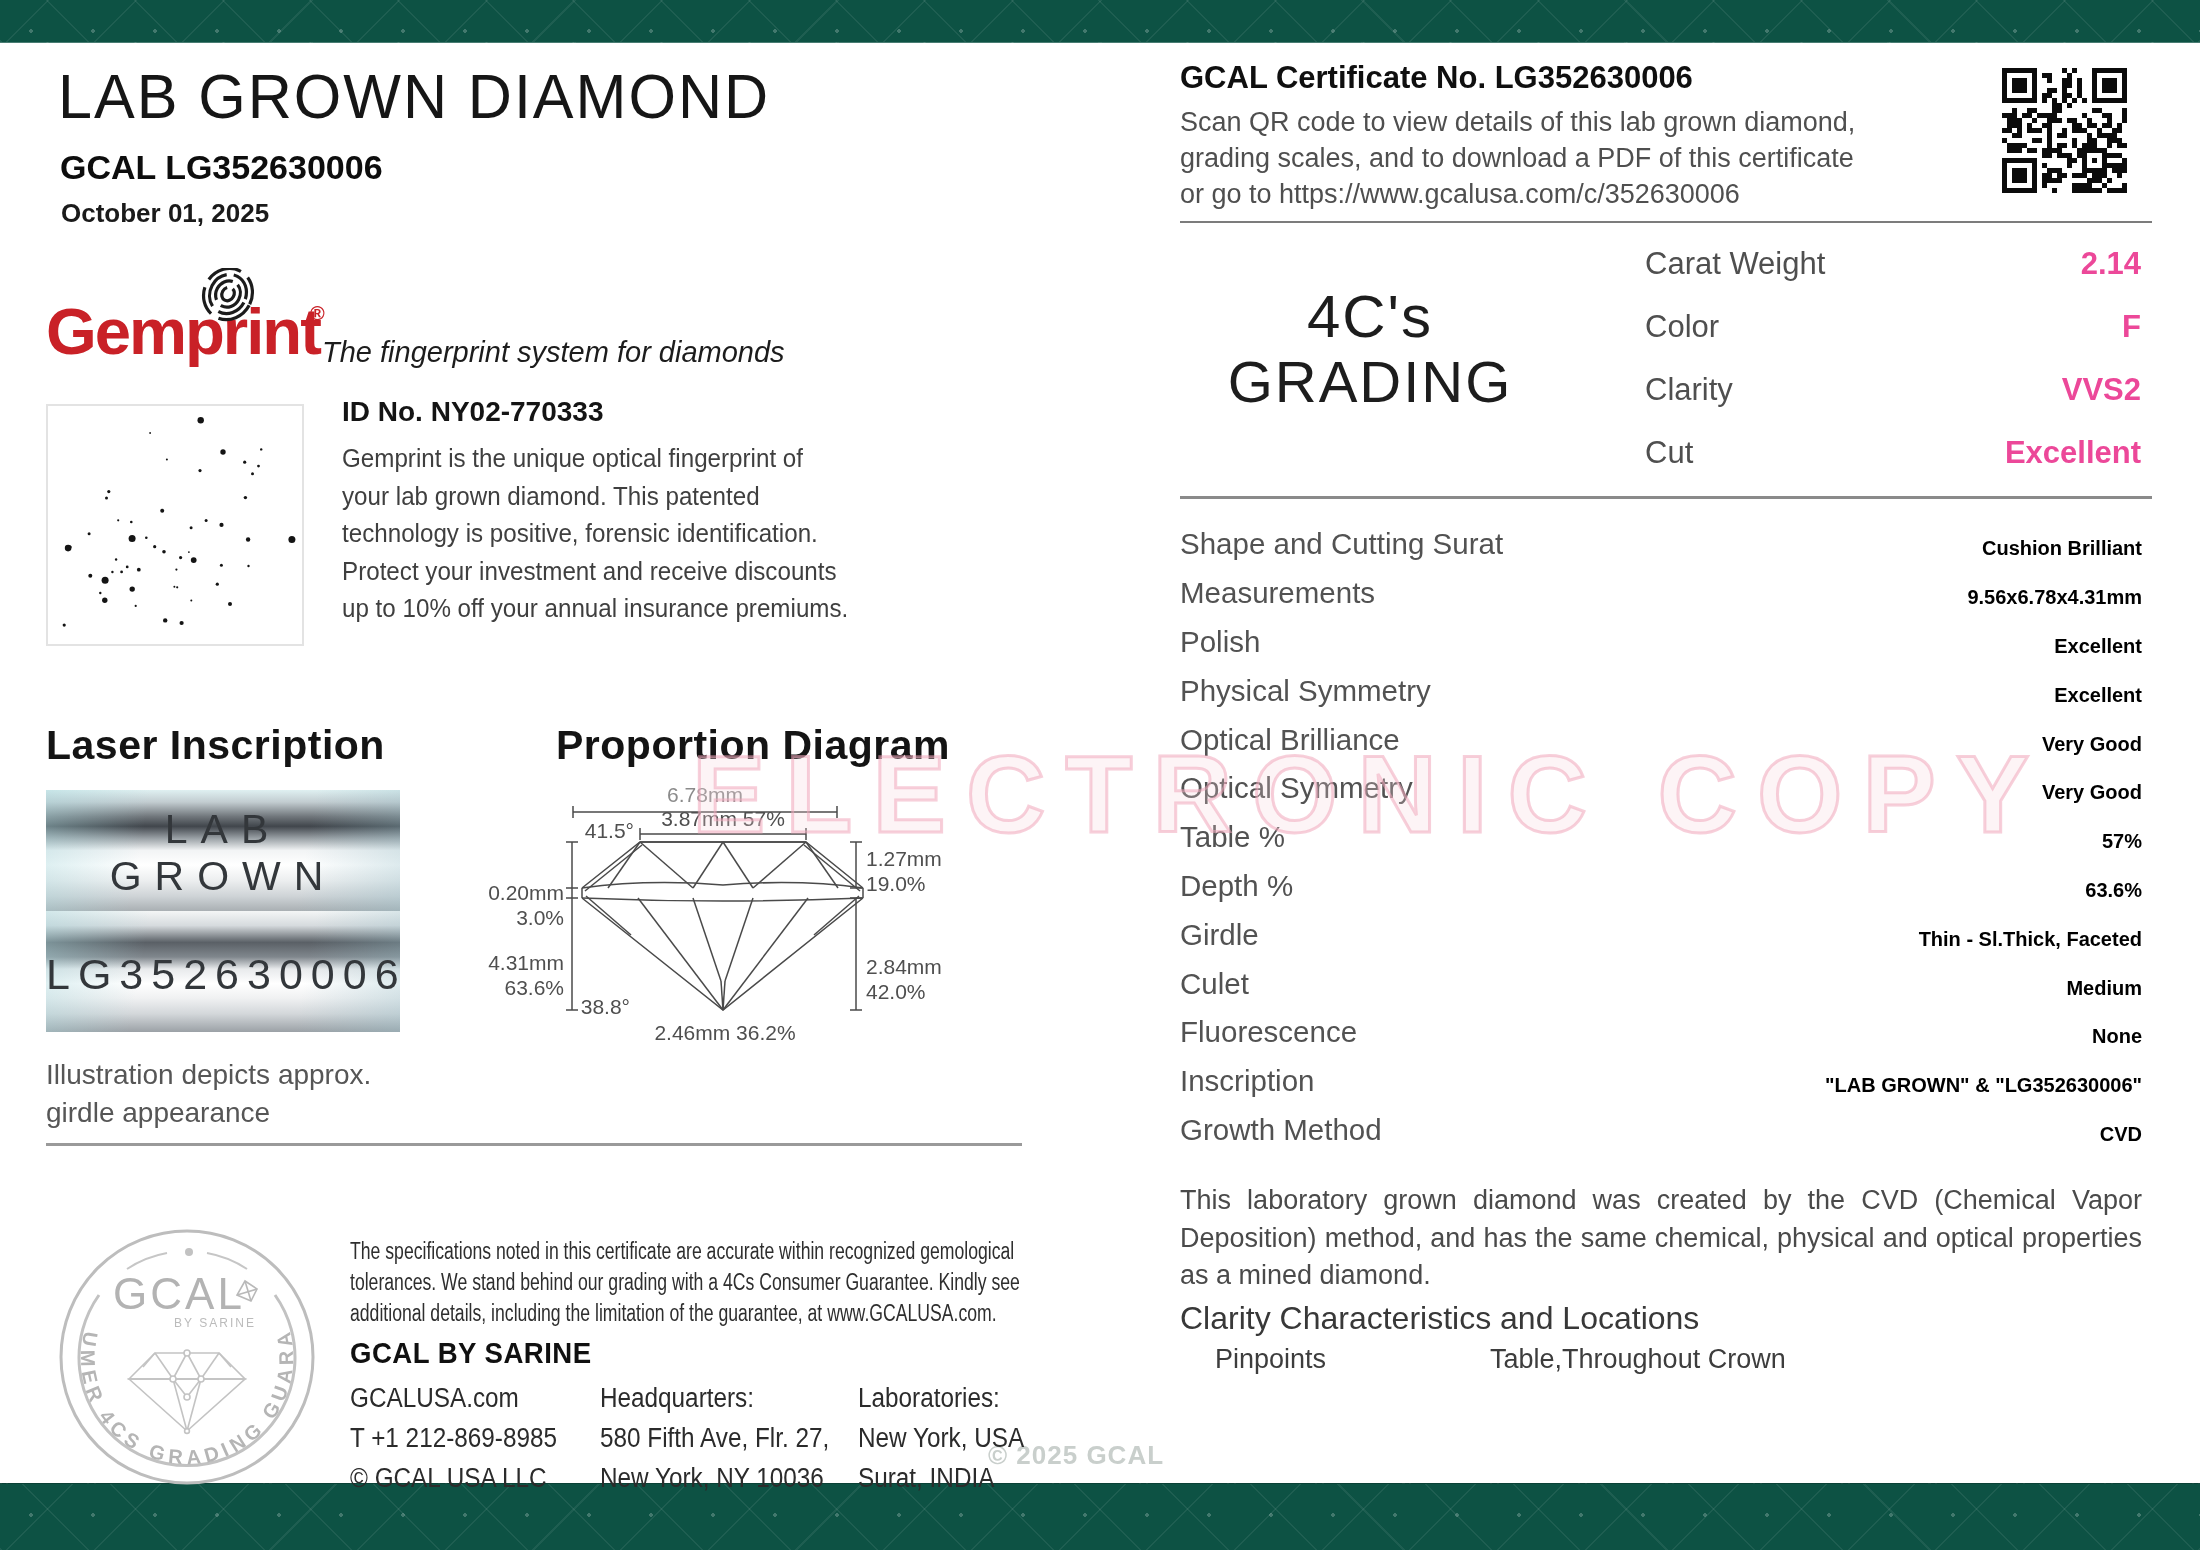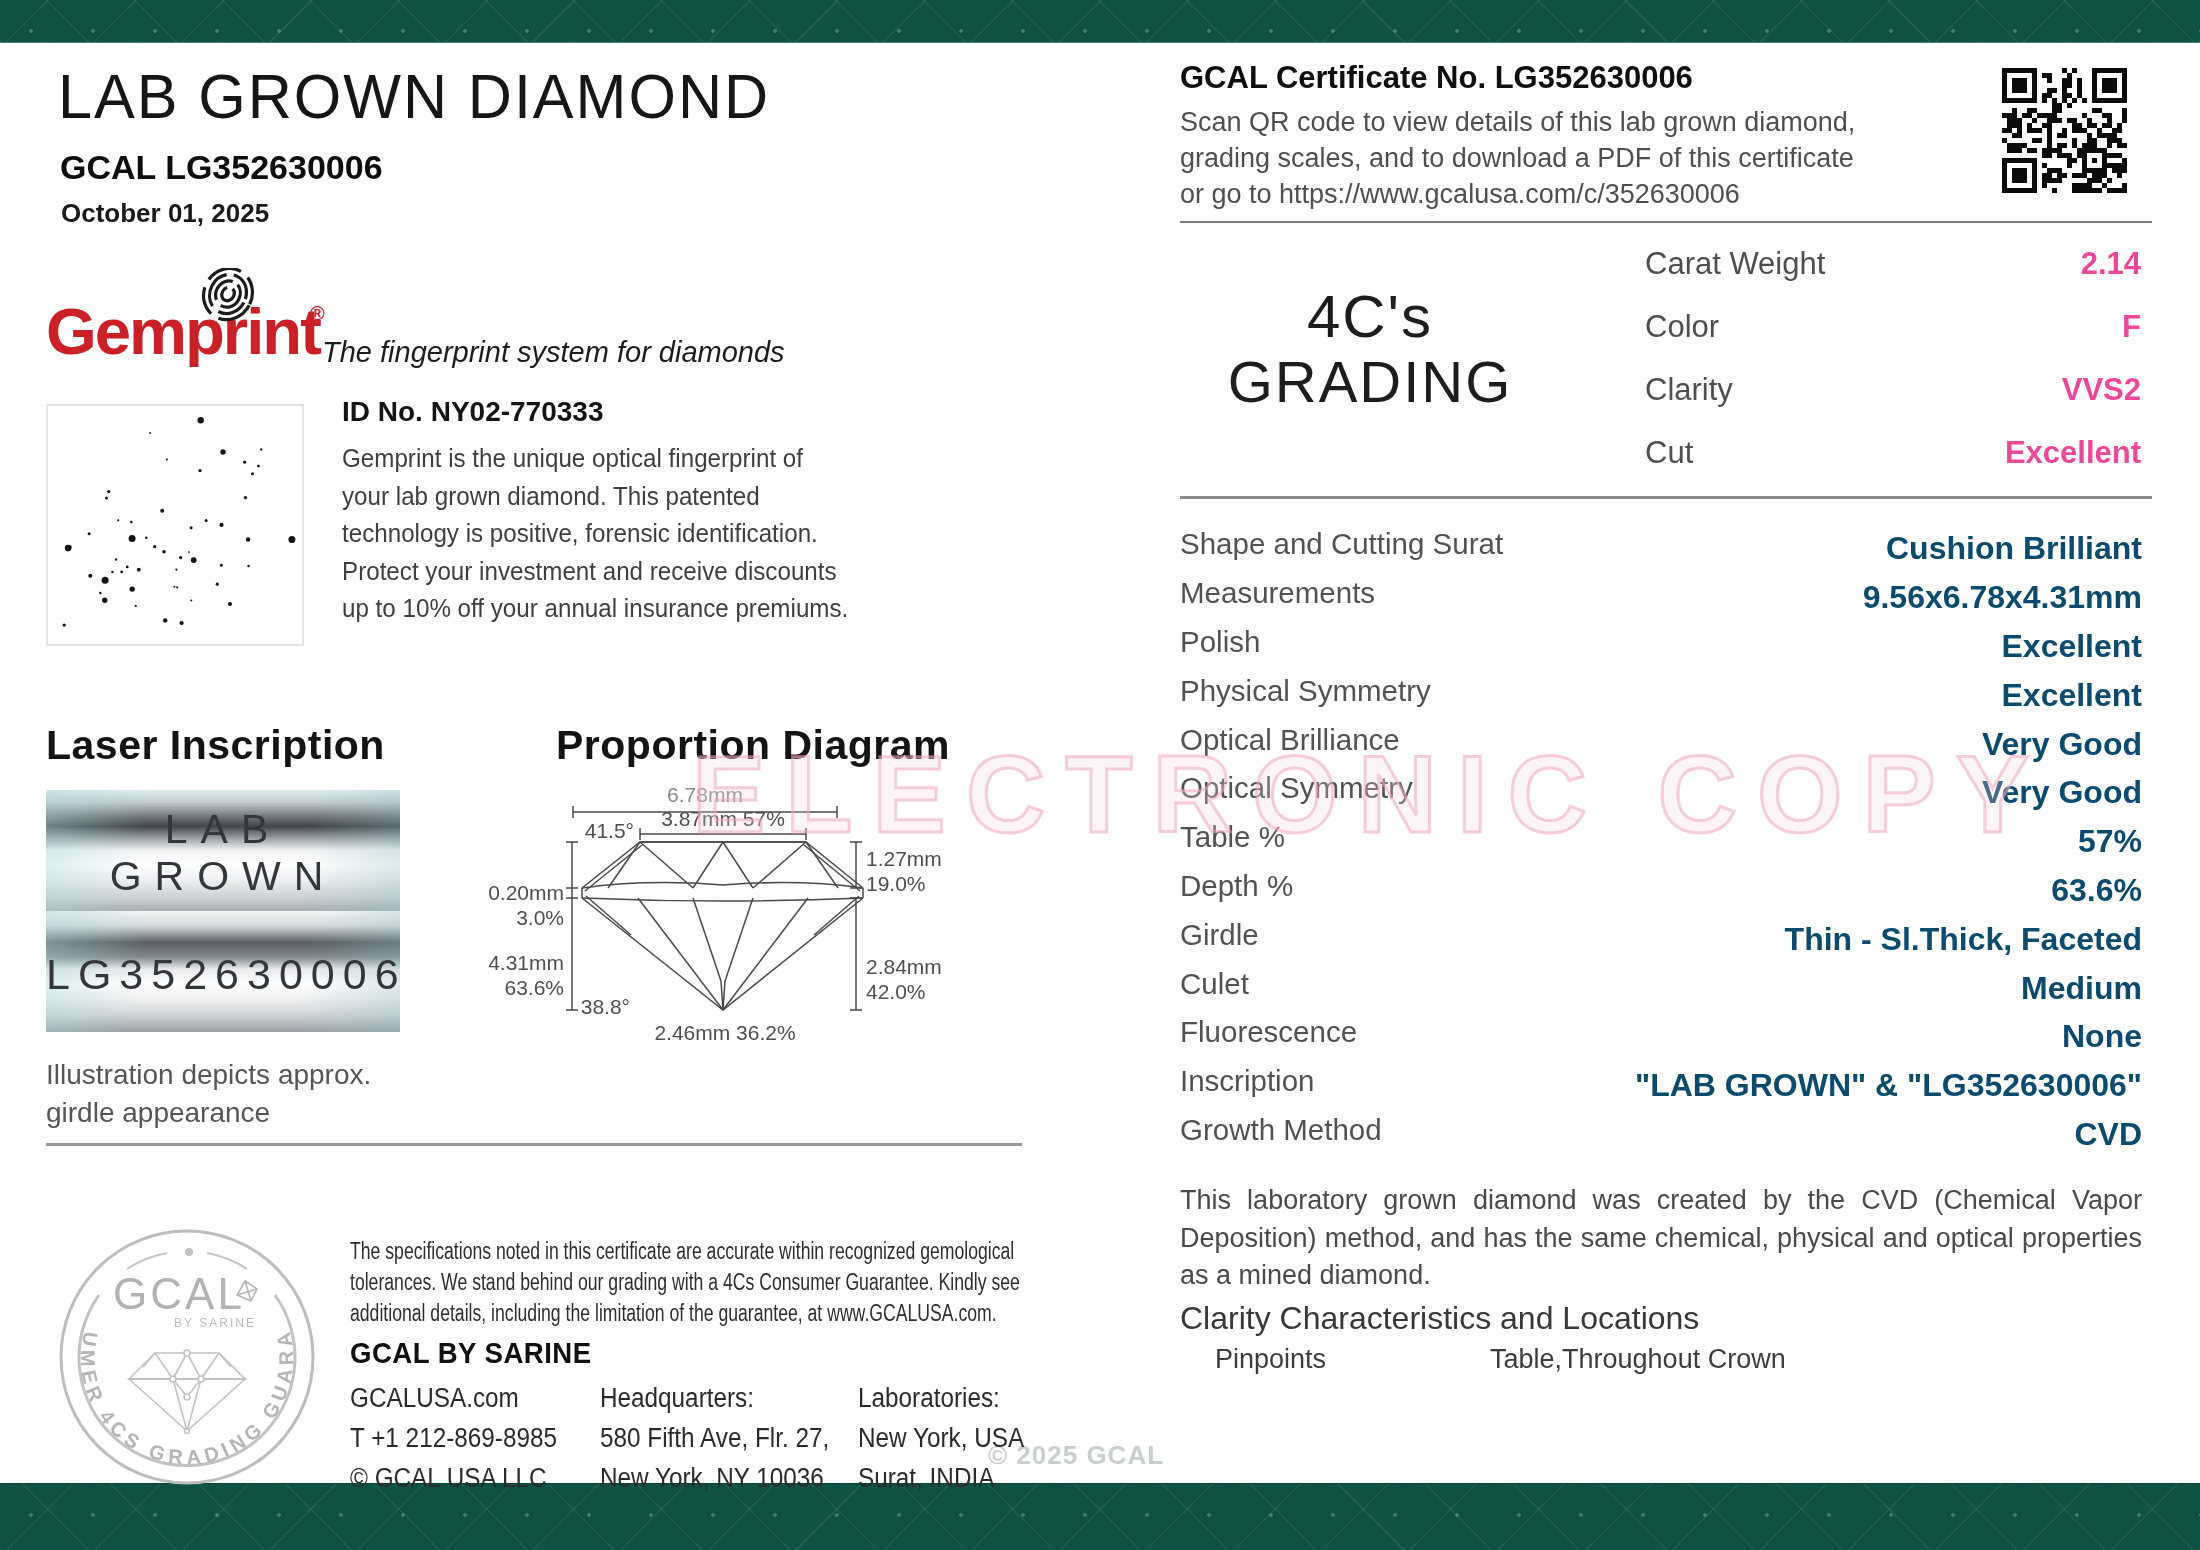--- a/index.html
+++ b/index.html
@@ -75,21 +75,21 @@
   .fourcs-title .l2{font-size:58px;line-height:64px;letter-spacing:2px;}
 
   .fourcs-rows{left:1645px;top:232px;width:496px;}
   .frow{display:flex;justify-content:space-between;align-items:center;height:63px;}
   .frow .lab{font-size:31px;color:#4f4f4f;font-weight:400;}
   .frow .val{font-size:31px;color:#ec4899;font-weight:600;}
 
   .details{left:1180px;top:520px;width:962px;}
   .drow{display:flex;justify-content:space-between;align-items:center;height:48.8px;}
   .drow .lab{font-size:29.5px;color:#525252;font-weight:400;}
-  .drow .val{font-size:32px;color:#0c4a6e;font-weight:700;margin-top:9px;}
+  .drow .val{font-size:20px;color:#000000;font-weight:700;margin-top:9px;}
 
   .growth-note{left:1180px;top:1182px;width:962px;font-size:27px;line-height:37.5px;color:#4a4a4a;text-align:justify;}
   .clarity-h{left:1180px;top:1300px;font-size:32px;color:#383838;font-weight:400;}
   .clarity-char{left:1215px;top:1344px;font-size:27px;color:#3d3d3d;}
   .clarity-loc{left:1490px;top:1344px;font-size:27px;color:#3d3d3d;}
 
   
   .watermark{
     left:692px;top:730px;z-index:40;white-space:nowrap;
     font-size:110px;font-weight:600;letter-spacing:20px;

